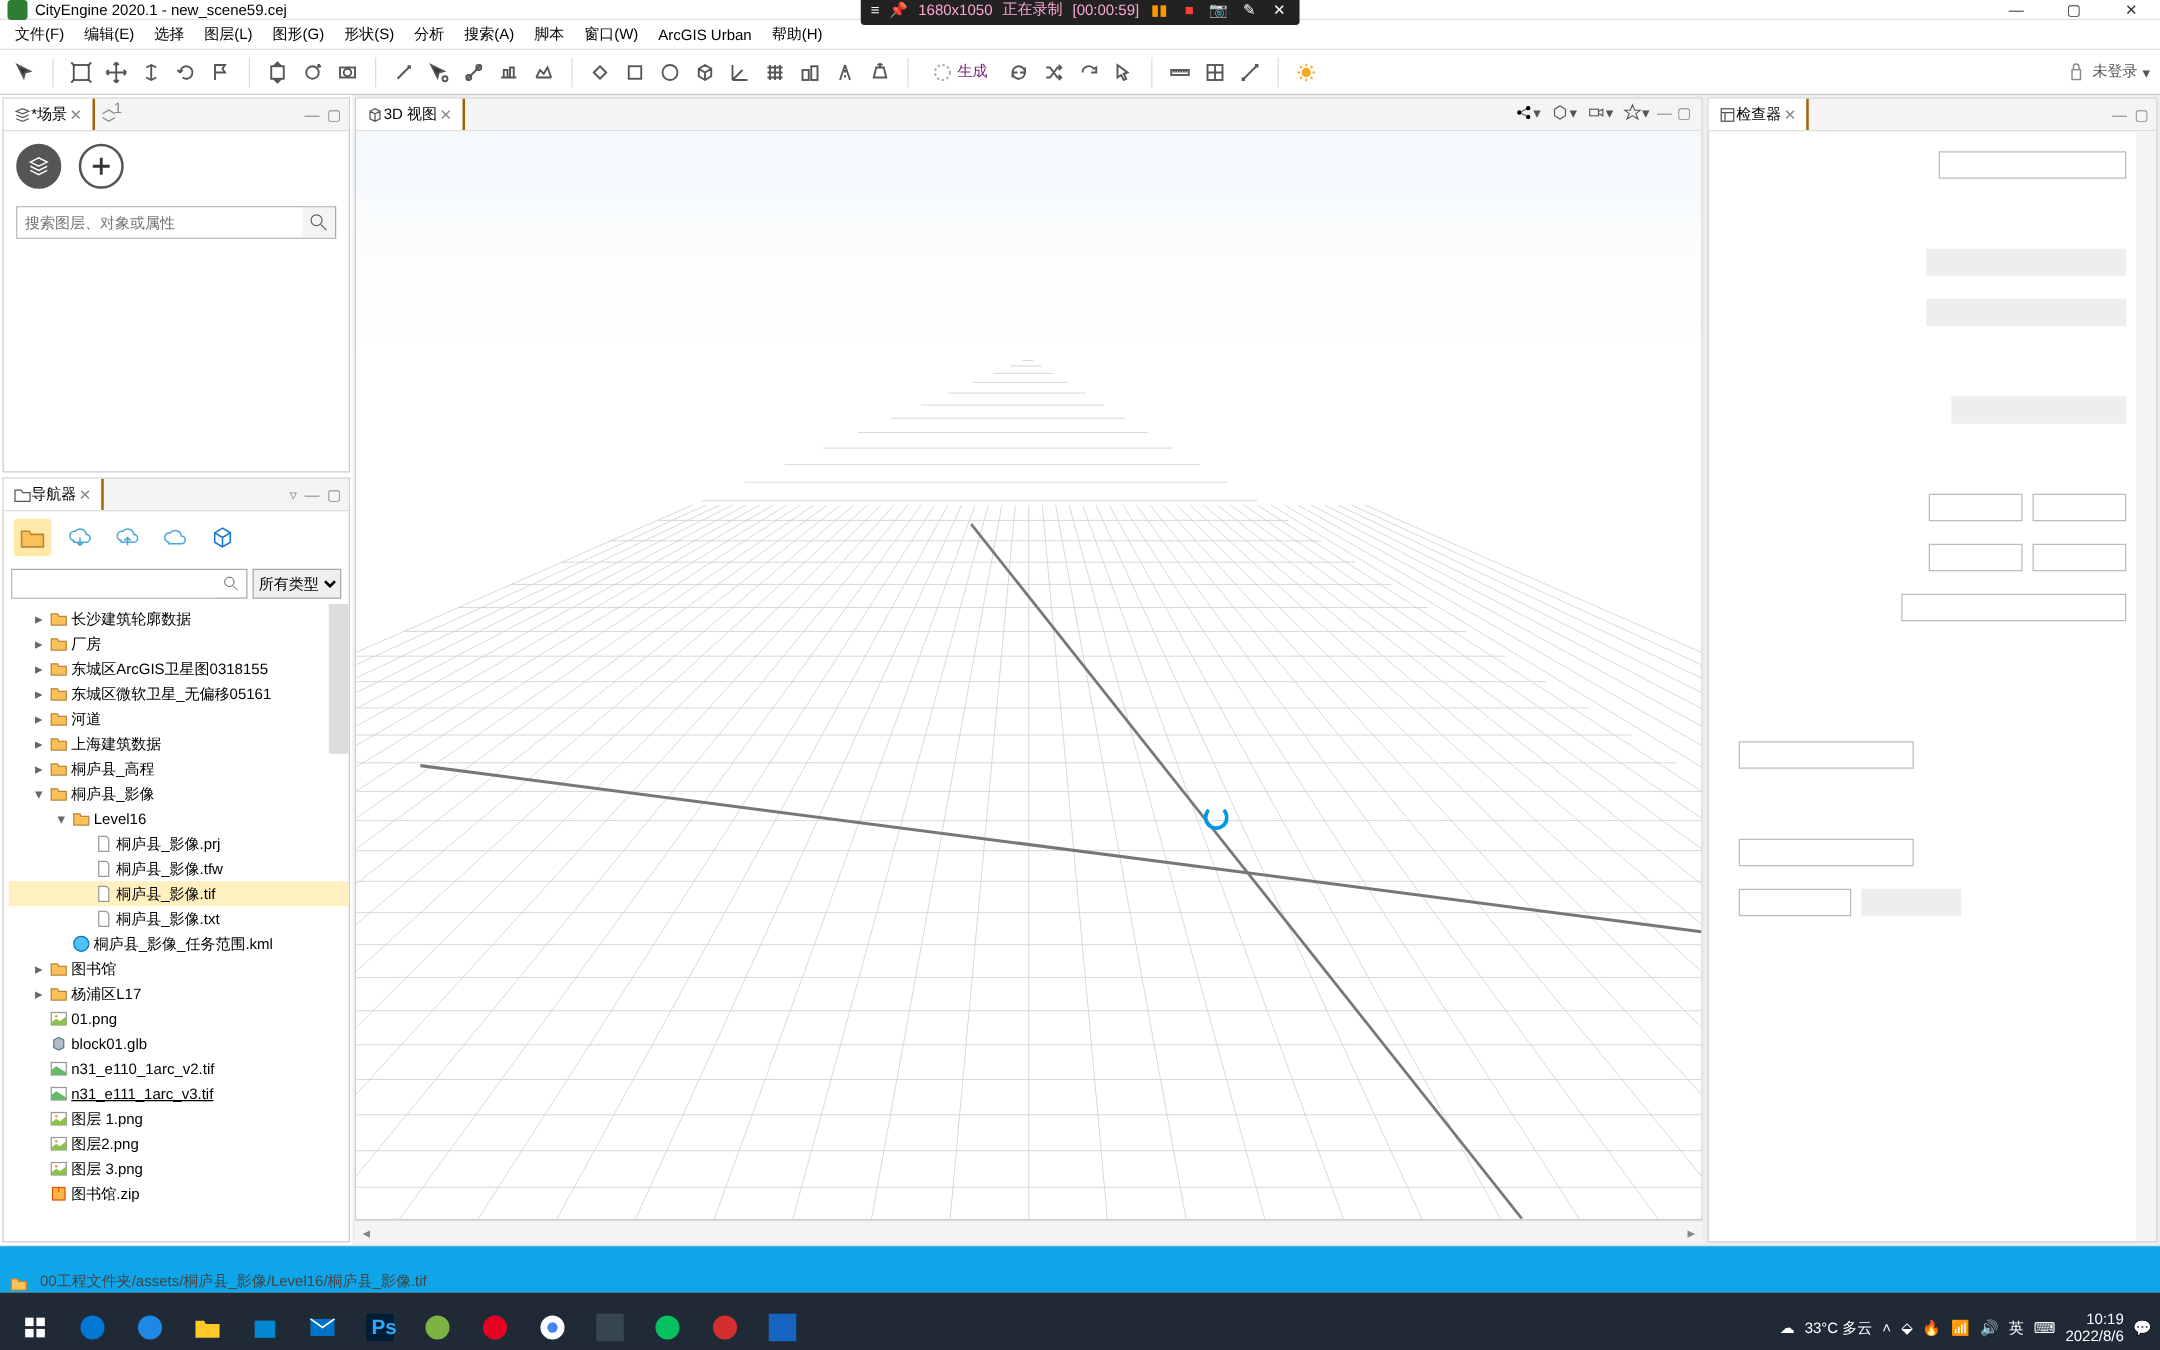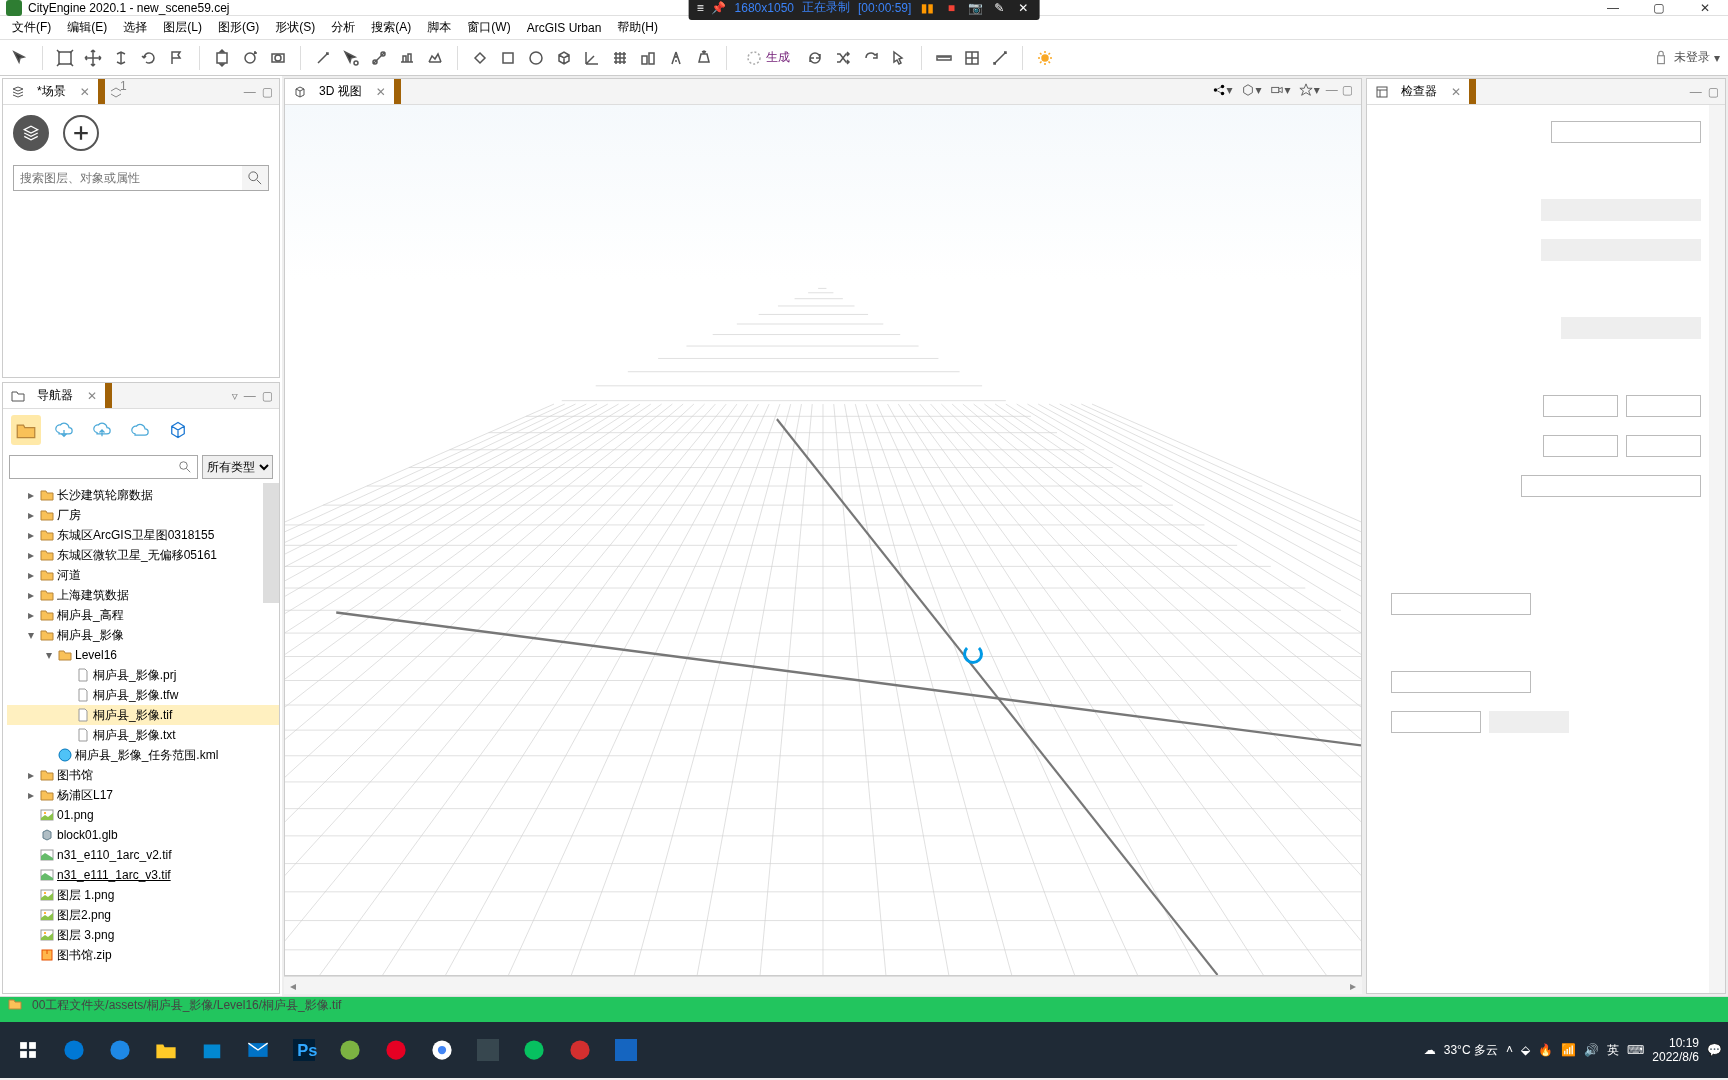--- a/index.html
+++ b/index.html
@@ -1,38 +1,38 @@
 <!DOCTYPE html>
 <html><head>
 <meta charset="utf-8">
 <style>
 *{margin:0;padding:0;box;box-sizing:border-box;font-family:"Microsoft YaHei",Segoe UI,Arial,sans-serif;font-size:12px;}
 html,body{width:1728px;height:1080px;overflow:hidden;background:#f0f0f0;}
 .titlebar{height:16px;background:#fff;display:flex;align-items:center;padding-left:6px;border-bottom:1px solid #e0e0e0;justify-content:flex-end;}
 .titlebar .appicon{width:16px;height:16px;background:#2e7d32;border-radius:3px;margin-right:6px;}
 .titlebar .center{position:absolute;left:50%;transform:translateX(-50%);display:flex;align-items:center;gap:8px;background:#222;color:#fff;padding:2px 8px;border-radius:3px;height:24px;}
-.titlebar .center .rec{color:#3b82f6;}
+.titlebar .center .rec{color:#f9a8d4;}
 .titlebar .center .cbtn{width:16px;height:16px;display:flex;align-items:center;justify-content:center;color:#fff;}
 .titlebar .winbtns{margin-left:auto;display:flex;}
 .titlebar .winbtns div{width:46px;height:30px;display:flex;align-items:center;justify-content:center;color:#333;}
 .menubar{height:24px;background:#fff;display:flex;align-items:center;padding-left:6px;gap:4px;border-bottom:1px solid #e0e0e0;}
 .menubar span{padding:2px 6px;cursor:default;}
 .toolbar{height:36px;background:#fff;display:flex;align-items:center;padding:0 8px;gap:4px;border-bottom:1px solid #ccc;}
 .toolbar .sep{width:1px;height:24px;background:#ddd;margin:0 6px;}
 .tbtn{width:24px;height:24px;display:flex;align-items:center;justify-content:center;color:#555;border:1px solid transparent;}
 .tbtn.txt{width:auto;padding:0 8px;gap:4px;}
 .tbtn svg{width:16px;height:16px;stroke:#555;fill:none;stroke-width:1.5;}
 .tbtn.dashed{color:#701a75;}
 .tbtn.dashed svg{stroke:#aaa;stroke-dasharray:2 2;}
 .login{margin-left:auto;display:flex;align-items:center;gap:4px;color:#555;}
 .main{display:flex;height:calc(100% - 30px - 24px - 36px - 26px - 44px);background:#eee;}
 .leftcol{width:282px;display:flex;flex-direction:column;background:#fff;}
 .panel{border:1px solid #ccc;display:flex;flex-direction:column;background:#fff;margin:2px;}
 .panel-tabs{height:26px;background:#f4f4f4;display:flex;align-items:center;border-bottom:1px solid #ddd;}
-.ptab{display:flex;align-items:center;gap:12px;padding:0 8px;height:100%;background:#fff;border-right:7px solid #a16207;}
+.ptab{display:flex;align-items:center;gap:0;padding:0 8px;height:100%;background:#fff;border-right:2px solid #a16207;}
 .ptab .close{color:#888;margin-left:2px;}
 .ptab-icon{width:14px;height:14px;}
 .panel-ctrl{margin-left:auto;display:flex;gap:6px;margin-right:6px;color:#888;}
 .scene-top{display:flex;gap:14px;padding:10px;align-items:center;}
 .circlebtn{width:36px;height:36px;border-radius:50%;border:2px solid #555;display:flex;align-items:center;justify-content:center;}
 .circlebtn.dark{background:#555;border-color:#555;color:#fff;}
 .searchbox{margin:4px 10px;display:flex;border:1px solid #aaa;height:26px;}
 .searchbox input{flex:1;border:none;padding:0 6px;outline:none;}
 .searchbox .sicon{width:26px;display:flex;align-items:center;justify-content:center;background:#f4f4f4;}
 .scene-body{flex:1;}
@@ -60,21 +60,21 @@
 .cursor-spin{position:absolute;left:63%;top:62%;width:20px;height:20px;border:3px solid #0099e5;border-top-color:transparent;border-radius:50%;}
 .hscroll{height:18px;background:#f4f4f4;border-top:1px solid #ddd;display:flex;align-items:center;}
 .hscroll .track{flex:1;height:14px;position:relative;}
 .rightcol{width:360px;display:flex;flex-direction:column;margin:2px;}
 .inspector{flex:1;border:1px solid #ccc;background:#fff;display:flex;flex-direction:column;}
 .insp-body{flex:1;padding:16px 24px;display:flex;flex-direction:column;gap:18px;overflow-y:auto;position:relative;}
 .insp-scrollbar{position:absolute;right:0;top:0;width:16px;height:100%;background:#f4f4f4;}
 .ph-input{border:1px solid #bbb;height:22px;background:#fff;}
 .ph-block{height:22px;background:#eee;}
 .ph-row{display:flex;gap:8px;}
-.statusbar{height:26px;background:#22c55e;border-top:1px solid #ddd;display:flex;align-items:flex-start;padding:0 8px;gap:10px;color:#444;}
+.statusbar{height:38px;background:#0ea5e9;border-top:1px solid #ddd;display:flex;align-items:flex-end;padding:0 8px;gap:10px;color:#444;}
 .statusbar .right{margin-left:auto;display:flex;align-items:center;gap:10px;}
 .dot{width:10px;height:10px;border-radius:50%;background:#4caf50;display:inline-block;}
 .taskbar{height:56px;background:#1f2a36;display:flex;align-items:center;padding:0 6px;gap:2px;}
 .taskbar .tb{width:44px;height:40px;display:flex;align-items:center;justify-content:center;color:#fff;}
 .taskbar .tb.win{color:#fff;}
 .taskbar .tray{margin-left:auto;display:flex;align-items:center;gap:8px;color:#fff;}
 .taskbar .clock{text-align:right;line-height:1.2;font-size:11px;color:#fff;}
 .stackicon{width:18px;height:18px;}
 svg{overflow:visible;}
 </style>

